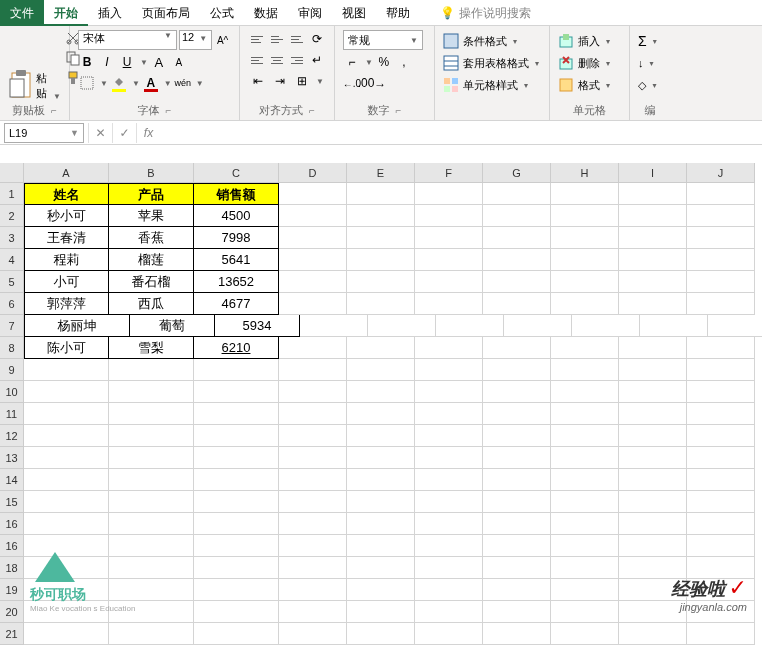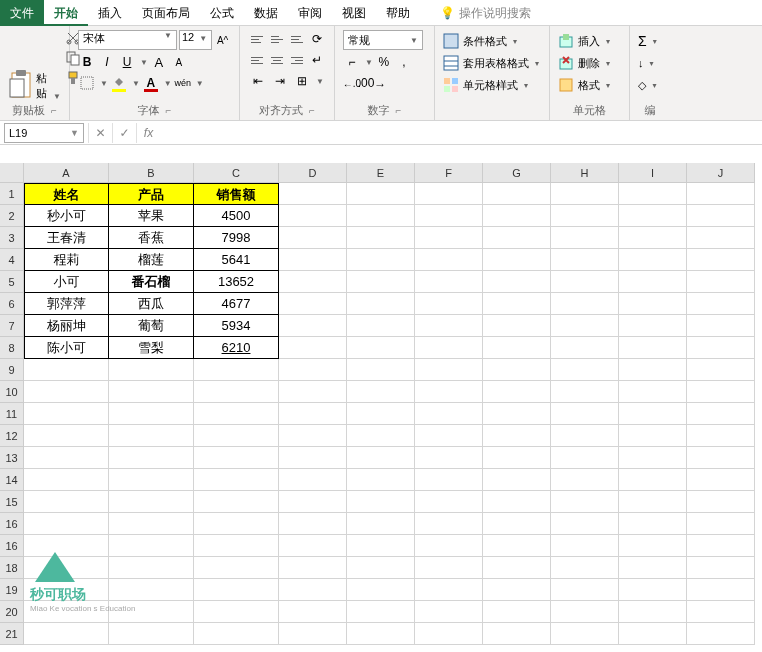--- a/index.html
+++ b/index.html
@@ -473,21 +473,21 @@
         <div class="cell" style="width: 68px;"></div>
         <div class="cell" style="width: 68px;"></div>
         <div class="cell" style="width: 68px;"></div>
         <div class="cell" style="width: 68px;"></div>
         <div class="cell" style="width: 68px;"></div>
         <div class="cell" style="width: 68px;"></div>
         <div class="cell" style="width: 68px;"></div>
       </div>
       <div class="cell-row">
         <div class="cell data-cell data-left" style="width: 85px;">小可</div>
-        <div class="cell data-cell" style="width: 85px; font-weight: bold;">番石榴</div>
+        <div class="cell data-cell" style="width: 85px;">番石榴</div>
         <div class="cell data-cell" style="width: 85px;">13652</div>
         <div class="cell" style="width: 68px;"></div>
         <div class="cell" style="width: 68px;"></div>
         <div class="cell" style="width: 68px;"></div>
         <div class="cell" style="width: 68px;"></div>
         <div class="cell" style="width: 68px;"></div>
         <div class="cell" style="width: 68px;"></div>
         <div class="cell" style="width: 68px;"></div>
       </div>
       <div class="cell-row">
@@ -496,21 +496,21 @@
         <div class="cell data-cell" style="width: 85px;">4677</div>
         <div class="cell" style="width: 68px;"></div>
         <div class="cell" style="width: 68px;"></div>
         <div class="cell" style="width: 68px;"></div>
         <div class="cell" style="width: 68px;"></div>
         <div class="cell" style="width: 68px;"></div>
         <div class="cell" style="width: 68px;"></div>
         <div class="cell" style="width: 68px;"></div>
       </div>
       <div class="cell-row">
-        <div class="cell data-cell data-left" style="width: 85px;">杨丽坤</div>
+        <div class="cell data-cell data-left" style="width: 106px;">杨丽坤</div>
         <div class="cell data-cell" style="width: 85px;">葡萄</div>
         <div class="cell data-cell" style="width: 85px;">5934</div>
         <div class="cell" style="width: 68px;"></div>
         <div class="cell" style="width: 68px;"></div>
         <div class="cell" style="width: 68px;"></div>
         <div class="cell" style="width: 68px;"></div>
         <div class="cell" style="width: 68px;"></div>
         <div class="cell" style="width: 68px;"></div>
         <div class="cell" style="width: 68px;"></div>
       </div>
@@ -682,13 +682,20 @@
         <div class="cell" style="width: 68px;"></div>
         <div class="cell" style="width: 68px;"></div>
       </div>
     </div>
 
   <div class="watermark-left">
     <div class="logo-triangle"></div>
     <div class="logo-text">秒可职场</div>
     <div class="logo-sub">Miao Ke vocation s Education</div>
   </div>
+  <div class="watermark-right">
+    <div>
+      <span class="wm-main">经验啦</span>
+      <span class="wm-check">✓</span>
+    </div>
+    <div class="wm-url">jingyanla.com</div>
+  </div>
 </div>
 
 </body></html>

